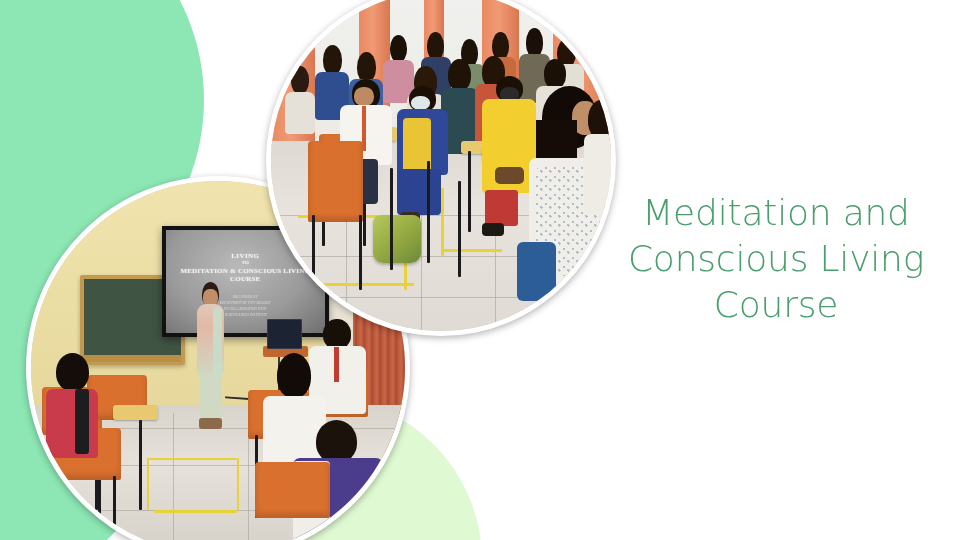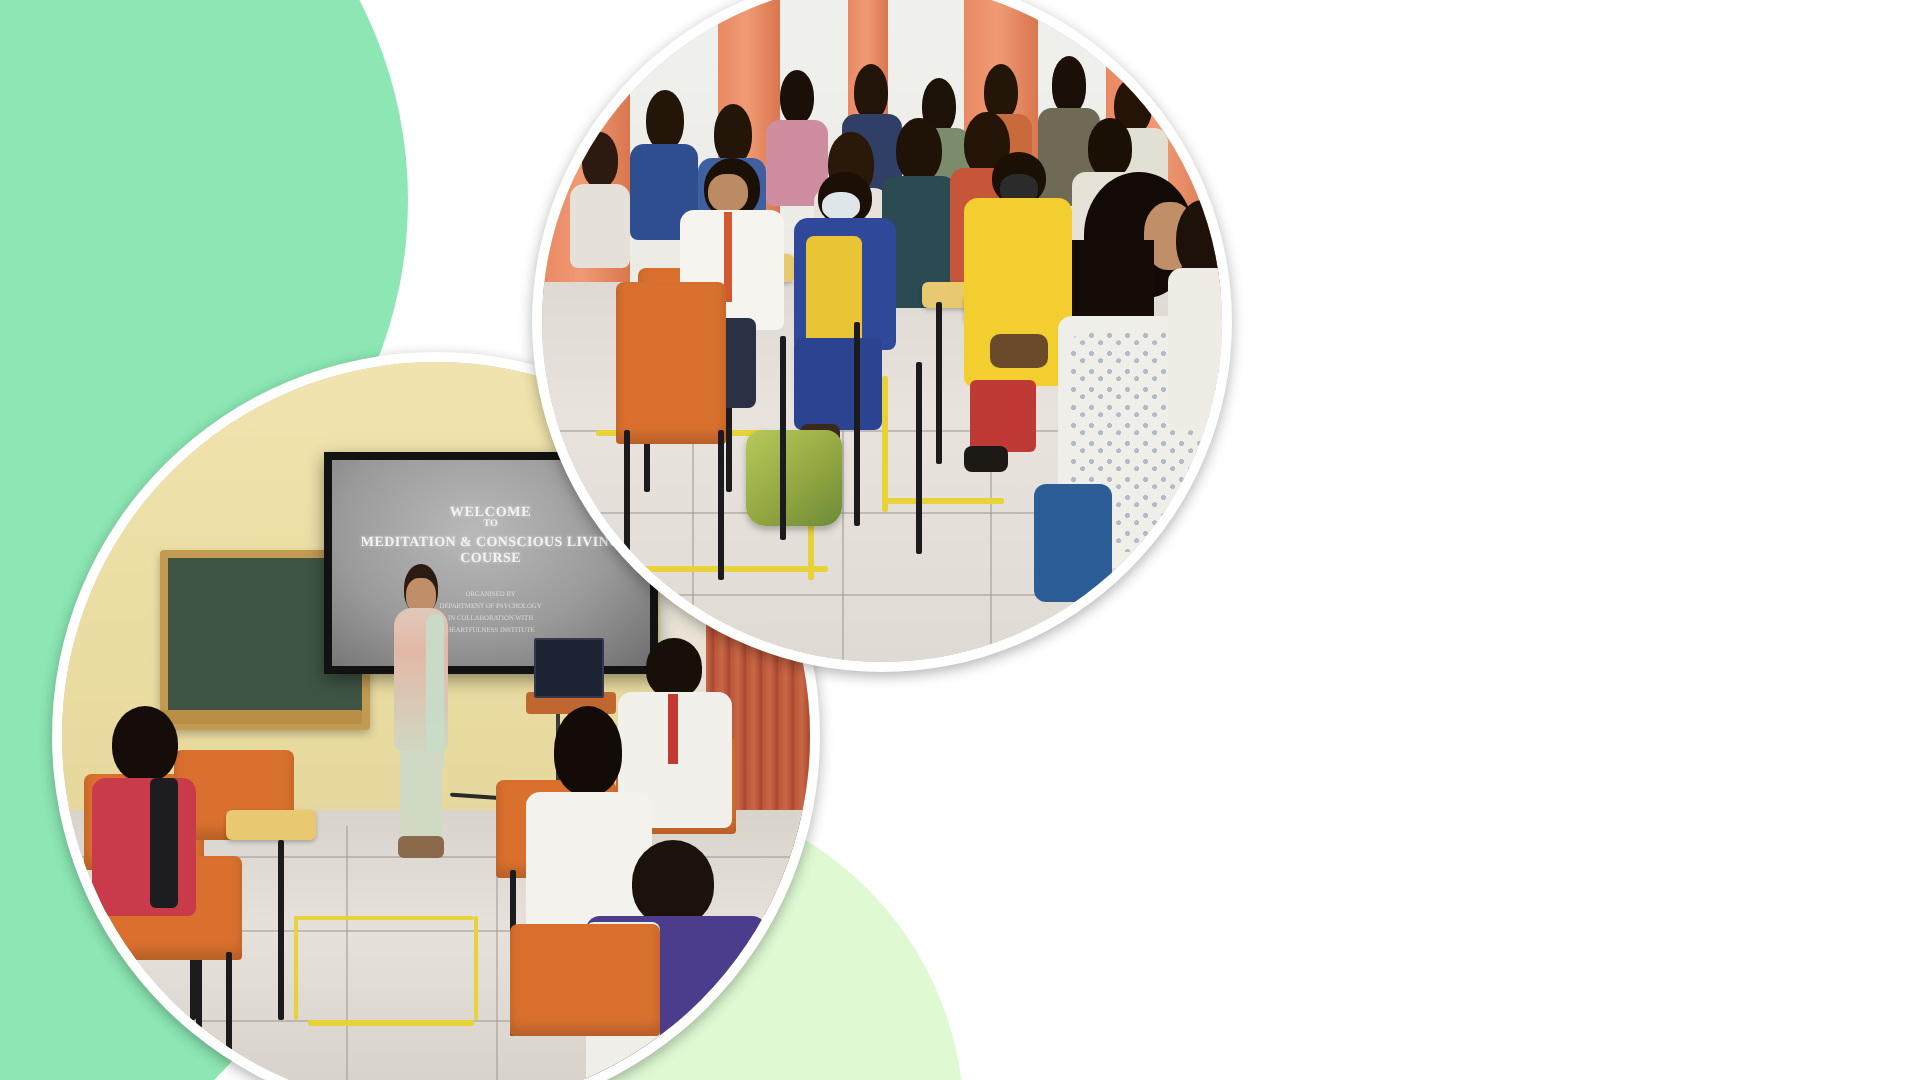--- a/index.html
+++ b/index.html
@@ -224,21 +224,21 @@
         <div class="sp-wall"></div>
 
         <div class="sp-curtain" style="left:85%;top:26%;width:15%;height:48%;"></div>
         <div style="position:absolute;left:80%;top:24%;width:6%;height:50%;background:#e8e3d4;"></div>
 
         <div class="sp-board" style="left:13%;top:25%;width:26%;height:22%;"></div>
         <div style="position:absolute;left:12%;top:46.5%;width:28%;height:2%;background:#b98e45;border-radius:1px;"></div>
 
         <div class="sp-screen-frame" style="left:35%;top:12%;width:43%;height:28%;">
           <div class="sp-screen">
-            <div class="slide-line slide-l1">WELCOME</div>
+            <div class="slide-line slide-l1">LIVING</div>
             <div class="slide-line slide-l2">TO</div>
             <div class="slide-line slide-l3">MEDITATION &amp; CONSCIOUS LIVING</div>
             <div class="slide-line slide-l3">COURSE</div>
             <div class="slide-sub">
               <div>ORGANISED BY</div>
               <div>DEPARTMENT OF PSYCHOLOGY</div>
               <div>IN COLLABORATION WITH</div>
               <div>HEARTFULNESS INSTITUTE</div>
             </div>
           </div>
@@ -453,14 +453,17 @@
           <div class="torso" style="left:0;top:30%;width:100%;height:70%;background:#efece5;"></div>
         </div>
 
         <div class="chair-leg" style="left:35%;top:52%;height:30%;"></div>
         <div class="chair-leg" style="left:46%;top:50%;height:30%;"></div>
         <div class="chair-leg" style="left:55%;top:56%;height:28%;"></div>
       </div>
     </div>
   </div>
 
+  <div id="title">Meditation and
+Conscious Living
+Course</div>
 
 </div>
 
 </body></html>

